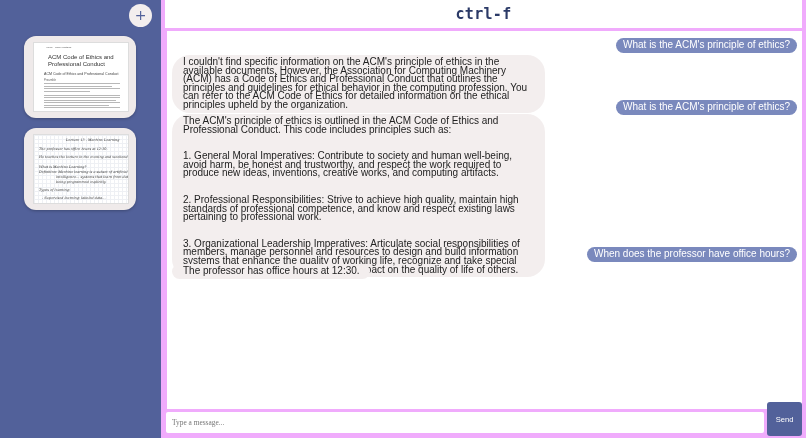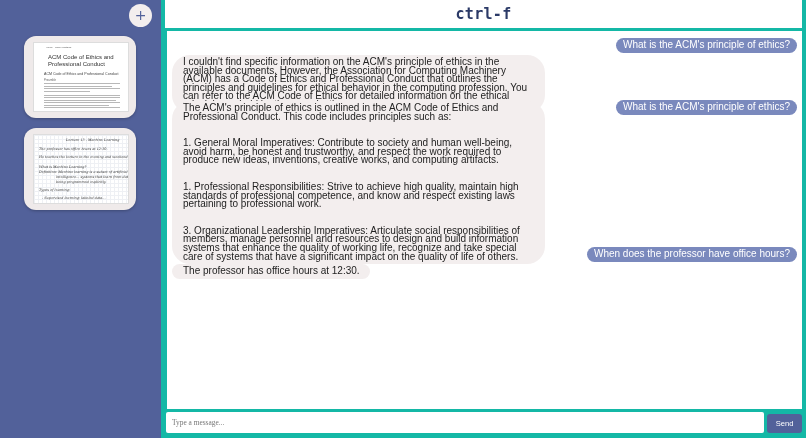--- a/index.html
+++ b/index.html
@@ -32,21 +32,21 @@
   }
   .doc-page .t-small { font-size:2.5px; color:#555; position:absolute; left:12px; top:3px; }
   .doc-page .t-title { font-size:6px; color:#333; position:absolute; left:14px; top:11px; line-height:7px; width:74px; }
   .doc-page .t-sub { font-size:3.6px; color:#444; position:absolute; left:10px; top:29px; }
   .doc-page .t-pre { font-size:2.8px; color:#666; position:absolute; left:10px; top:35px; }
   .doc-page .lines { position:absolute; left:10px; top:40px; width:76px; }
   .doc-page .lines div { height:1px; background:#b8b8b8; margin-bottom:1.5px; }
   .hand { background-image:linear-gradient(#eef0f4 1px, transparent 1px), linear-gradient(90deg,#eef0f4 1px, transparent 1px); background-size:4px 4px; }
   .hand-line { font-family:"DejaVu Serif", serif; font-style:italic; font-size:3.4px; color:#333; white-space:nowrap; position:absolute; }
 
-  .main { position:absolute; left:161px; top:0; width:645px; height:438px; background:#14b8a6; }
+  .main { position:absolute; left:161px; top:0; width:645px; height:438px; background:#f0abfc; }
   .header {
     position:absolute; left:4px; top:0; width:637px; height:28px;
     background:#fff; text-align:center;
   }
   .app-title {
     font-family:"DejaVu Sans Mono", monospace; font-weight:bold;
     font-size:15px; color:#2b3a67; line-height:28px; letter-spacing:0.3px;
   }
   .chat {
     position:absolute; left:6px; top:31px; width:635px; height:378px;
@@ -64,21 +64,21 @@
   .msg.bot p { margin:0; }
   .msg.bot p + p { margin-top:18px; }
   .input-bar {
     position:absolute; left:166px; top:412px; width:598px; height:21px;
     border:none; background:#fff; font-family:Liberation Serif, serif;
     font-size:7.4px; color:#444; padding:0 6px; box-sizing:border-box;
     outline:none; border-radius:2px;
   }
   .input-bar::placeholder { color:#777; }
   .send-btn {
-    position:absolute; left:767px; top:414px; width:35px; height:19px;
+    position:absolute; left:767px; top:402px; width:35px; height:34px;
     background:#52619a; color:#fff; border:none; border-radius:3px;
     font-family:"Liberation Sans", sans-serif; font-size:7.6px; cursor:pointer;
   }
 </style>
 </head>
 <body>
 
 <div class="sidebar">
   <button class="add-btn">+</button>
 
@@ -125,24 +125,24 @@
 
   <div class="chat">
     <div class="msg user" style="right:5px;top:7px">What is the ACM's principle of ethics?</div>
 
     <div class="msg bot" style="left:5px;top:24px;width:352px">
       <p>I couldn't find specific information on the ACM's principle of ethics in the available documents. However, the Association for Computing Machinery (ACM) has a Code of Ethics and Professional Conduct that outlines the principles and guidelines for ethical behavior in the computing profession. You can refer to the ACM Code of Ethics for detailed information on the ethical principles upheld by the organization.</p>
     </div>
 
     <div class="msg user" style="right:5px;top:69px">What is the ACM's principle of ethics?</div>
 
-    <div class="msg bot" style="left:5px;top:70px;width:352px">
+    <div class="msg bot" style="left:5px;top:83px;width:352px">
       <p>The ACM's principle of ethics is outlined in the ACM Code of Ethics and Professional Conduct. This code includes principles such as:</p>
       <p>1. General Moral Imperatives: Contribute to society and human well-being, avoid harm, be honest and trustworthy, and respect the work required to produce new ideas, inventions, creative works, and computing artifacts.</p>
-      <p>1. Professional Responsibilities: Strive to achieve high quality, maintain high standards of professional competence, and know and respect existing laws pertaining to professional work.</p>
+      <p>2. Professional Responsibilities: Strive to achieve high quality, maintain high standards of professional competence, and know and respect existing laws pertaining to professional work.</p>
       <p>3. Organizational Leadership Imperatives: Articulate social responsibilities of members, manage personnel and resources to design and build information systems that enhance the quality of working life, recognize and take special care of systems that have a significant impact on the quality of life of others.</p>
     </div>
 
     <div class="msg user" style="right:5px;top:216px">When does the professor have office hours?</div>
 
     <div class="msg bot" style="left:5px;top:233px">
       <p>The professor has office hours at 12:30.</p>
     </div>
   </div>
 </div>

